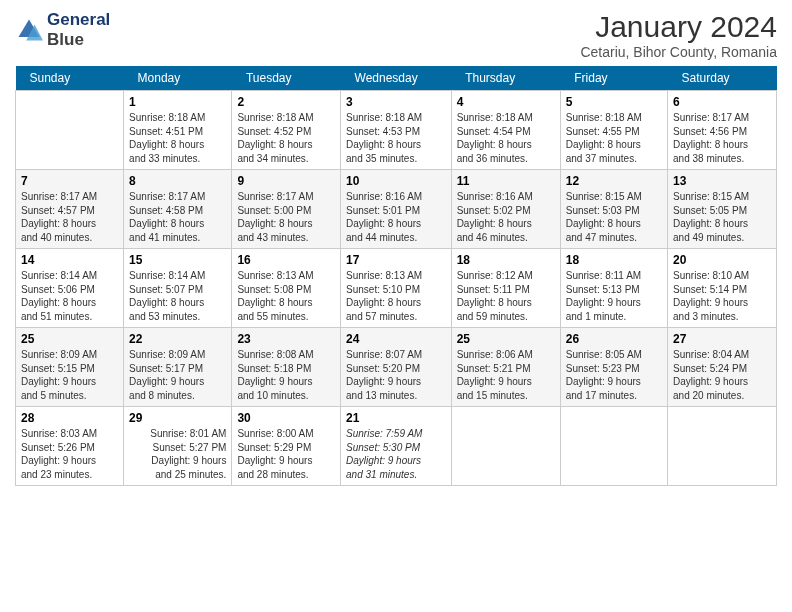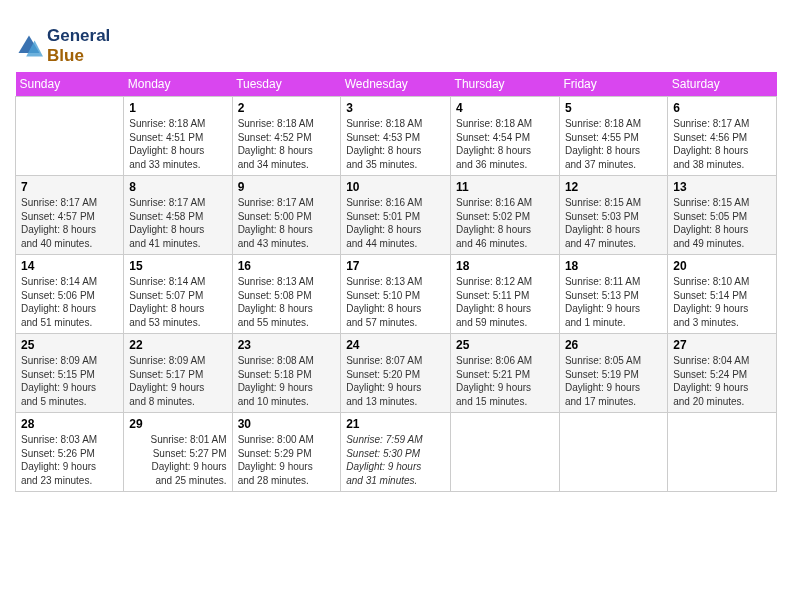--- a/index.html
+++ b/index.html
@@ -6,21 +6,20 @@
     body {
       font-family: Arial, sans-serif;
       background: #fff;
       width: 792px;
       height: 612px;
       overflow: hidden;
     }
     .container {
       width: 792px;
       padding: 10px 15px;
-      margin-top: 16px;
     }
     .header-section {
       display: flex;
       justify-content: space-between;
       align-items: flex-start;
       margin-bottom: 6px;
     }
     .logo {
       display: flex;
       align-items: center;
@@ -41,24 +40,24 @@
     .subtitle {
       font-size: 14px;
       color: #555;
     }
     .calendar-table {
       width: 100%;
       border-collapse: collapse;
       font-size: 10px;
     }
     .calendar-table th {
-      background-color: #d946ef;
+      background-color: #0369a1;
       color: #fff;
       text-align: left;
-      padding: 5px 4px;
+      padding: 5px 14px;
       font-size: 12px;
       font-weight: normal;
     }
     .calendar-table td {
       border: 1px solid #ccc;
       vertical-align: top;
       padding: 4px 5px;
       width: 113px;
       min-height: 80px;
       background: #fff;
@@ -85,22 +84,26 @@
 
 <div class="container">
   <div class="header-section">
     <div class="logo">
       <svg class="logo-icon" viewBox="0 0 40 40">
         <polygon points="20,5 35,30 5,30" fill="#2563a8" opacity="0.9"></polygon>
         <polygon points="28,12 40,35 16,35" fill="#4a9fd4" opacity="0.8"></polygon>
       </svg>
       <div>
         <div style="font-size:17px;font-weight:bold;color:#1a3a6c;">General</div>
-        <div style="font-size:17px;font-weight:bold;color:#a16207;">Blue</div>
+        <div style="font-size:17px;font-weight:bold;color:#404040;">Blue</div>
       </div>
+    </div>
+    <div class="title-section">
+      <div class="month-title">January 2024</div>
+      <div class="subtitle">Cetariu, Bihor County, Romania</div>
     </div>
   </div>
 
   <table class="calendar-table">
     <thead>
       <tr>
       <th>Sunday</th>
           <th>Monday</th>
           <th>Tuesday</th>
           <th>Wednesday</th>
@@ -289,21 +292,21 @@
           <td>
             <div class="day-number">25</div>
             <div class="day-info" style="white-space: pre-line;">Sunrise: 8:06 AM
 Sunset: 5:21 PM
 Daylight: 9 hours
 and 15 minutes.</div>
           </td>
           <td>
             <div class="day-number">26</div>
             <div class="day-info" style="white-space: pre-line;">Sunrise: 8:05 AM
-Sunset: 5:19 PM
+Sunset: 5:23 PM
 Daylight: 9 hours
 and 17 minutes.</div>
           </td>
           <td>
             <div class="day-number">27</div>
             <div class="day-info" style="white-space: pre-line;">Sunrise: 8:04 AM
 Sunset: 5:24 PM
 Daylight: 9 hours
 and 20 minutes.</div>
           </td>

